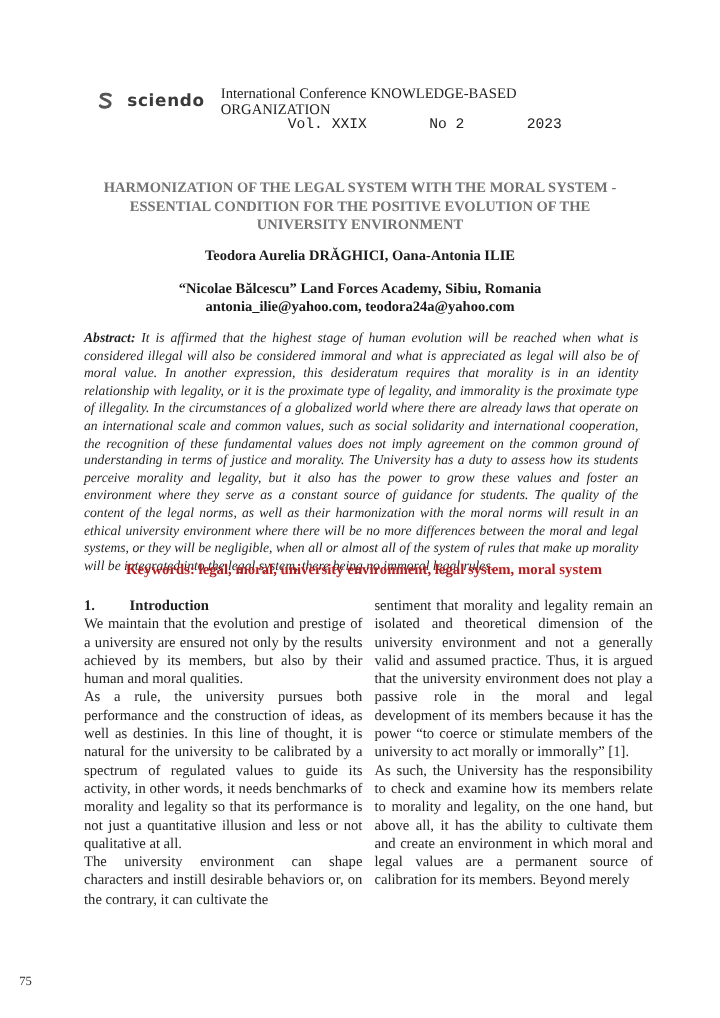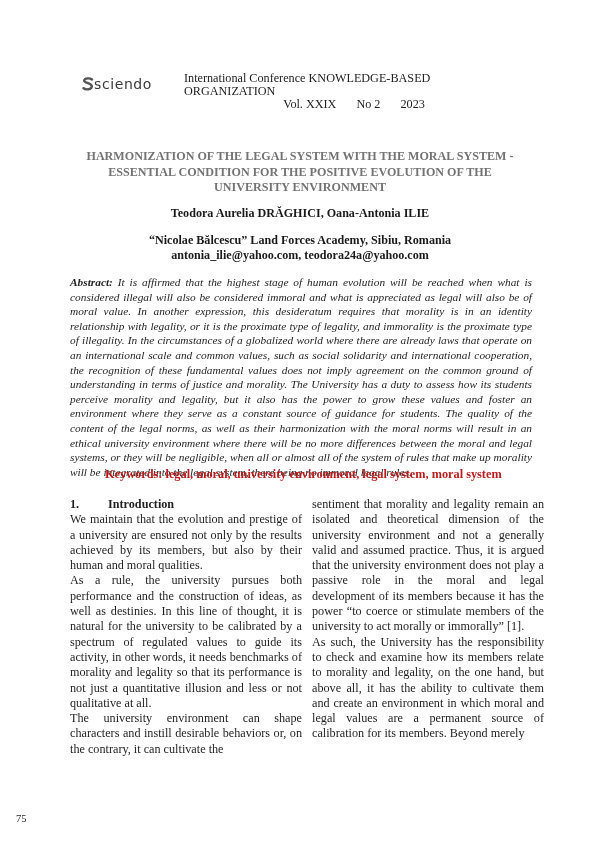--- a/index.html
+++ b/index.html
@@ -1,25 +1,25 @@
 <!DOCTYPE html>
 <html><head>
 <meta charset="utf-8">
 <style>
   html, body { margin: 0; padding: 0; background: #ffffff; }
   body { width: 600px; height: 848px; position: relative; overflow: hidden; color: #1a1a1a; font-family: "Liberation Serif", "DejaVu Serif", serif; }
   .page { position: absolute; left: 0; top: 0; width: 600px; height: 848px; background: #ffffff; }
 
   .header { position: absolute; left: 72px; top: 72px; width: 460px; height: 34px; }
-  .logo { position: absolute; left: 10px; top: 4px; display: flex; align-items: center; gap: 0; }
+  .logo { position: absolute; left: 10px; top: 4px; display: flex; align-items: center; gap: 12px; font-weight: bold; }
   .logo-mark { width: 12px; height: 14px; position: relative; }
   .logo-mark svg { display: block; }
   .logo-text { font-family: "DejaVu Sans", sans-serif; font-size: 14px; letter-spacing: 0.6px; color: #3a3a3a; }
   .conf { position: absolute; left: 112px; top: 0; width: 340px; text-align: left; font-size: 12.2px; line-height: 13px; color: #222; }
-  .conf-line2 { display: flex; justify-content: center; gap: 20px; padding-left: 0px; }
+  .conf-line2 { display: flex; justify-content: center; gap: 52px; padding-left: 0px; font-family: Liberation Mono, monospace; }
 
   .title { position: absolute; left: 60px; top: 149px; width: 480px; text-align: center; font-weight: bold; font-size: 12.1px; line-height: 15.5px; color: #737373; }
   .authors { position: absolute; left: 60px; top: 206px; width: 480px; text-align: center; font-weight: bold; font-size: 12.1px; color: #1a1a1a; }
   .affil { position: absolute; left: 60px; top: 233px; width: 480px; text-align: center; font-weight: bold; font-size: 12.1px; line-height: 15px; color: #1a1a1a; }
 
   .abstract { position: absolute; left: 70px; top: 275px; width: 462px; font-style: italic; font-size: 11.35px; line-height: 14.6px; text-align: justify; color: #1f1f1f; }
   .abstract b { font-style: italic; font-weight: bold; }
 
   .keywords { position: absolute; left: 70px; top: 467px; width: 470px; font-weight: bold; font-size: 12.3px; font-family: "Liberation Serif", serif; color: #b91c1c; margin-left: 35px; }
 

